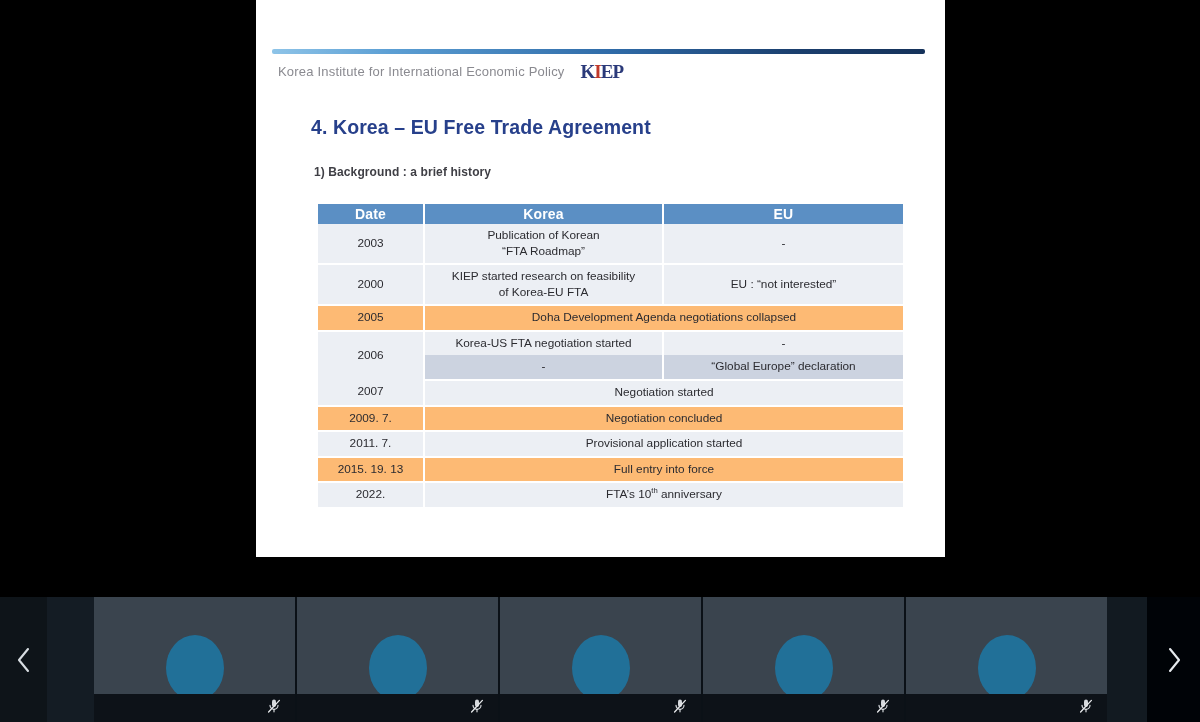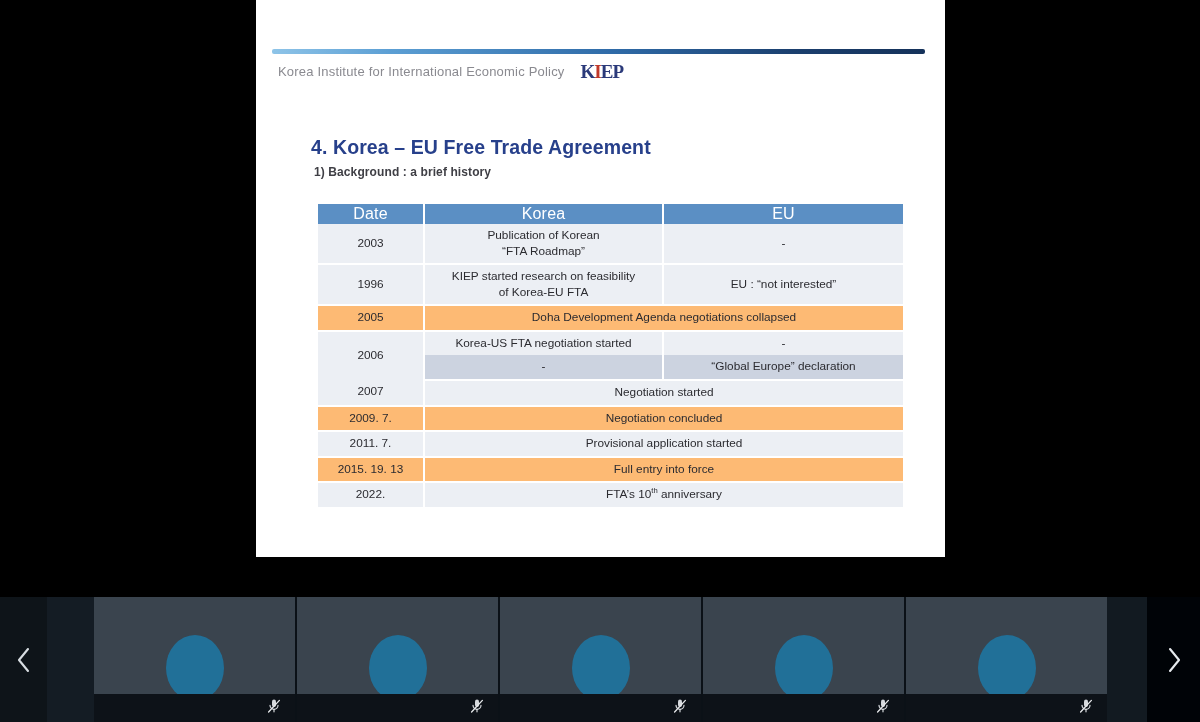--- a/index.html
+++ b/index.html
@@ -41,21 +41,21 @@
     font-family: Liberation Serif, serif;
     position: relative; top: 2px; margin-left: 11px;
   }
   .kiep-mark .k { color: #2b3a7a; }
   .kiep-mark .i { color: #c0392b; }
   .kiep-mark .e { color: #2b3a7a; }
   .kiep-mark .p { color: #2b3a7a; }
 
   
   .slide-title {
-    position: absolute; left: 55px; top: 136px;
+    position: absolute; left: 55px; top: 116px;
     font-size: 19.5px; font-weight: 700; color: #27408b;
     letter-spacing: .1px; white-space: nowrap;
   }
   .slide-subtitle {
     position: absolute; left: 58px; top: 165px;
     font-size: 12px; font-weight: 700; color: #3f3f45;
     letter-spacing: .1px; white-space: nowrap;
   }
 
   
@@ -63,21 +63,21 @@
     position: absolute; left: 62px; top: 204px;
     width: 585px; border-collapse: collapse;
     table-layout: fixed;
   }
   #history-table col.c-date { width: 106px; }
   #history-table col.c-korea { width: 239px; }
   #history-table col.c-eu    { width: 240px; }
 
   #history-table th {
     background: #5b8fc4; color: #ffffff;
-    font-size: 16px; font-weight: 400;
+    font-size: 14px; font-weight: 700;
     height: 20px; text-align: center;
     border-right: 2px solid #ffffff;
     letter-spacing: .2px;
   }
   #history-table th:last-child { border-right: none; }
 
   #history-table td {
     font-size: 11.8px; color: #2b2b30; text-align: center;
     padding: 4px 5px; line-height: 1.32;
     border-right: 2px solid #ffffff;
@@ -171,21 +171,21 @@
           <tr class="band-a rowline">
             <td>2003</td>
             <td>
               <span>Publication of Korean</span><br>
               <span>“FTA Roadmap”</span>
             </td>
             <td class="dash">-</td>
           </tr>
 
           <tr class="band-a rowline">
-            <td>1996</td>
+            <td>2000</td>
             <td>
               <span>KIEP started research on feasibility</span><br>
               <span>of Korea-EU FTA</span>
             </td>
             <td>EU : “not interested”</td>
           </tr>
 
           <tr class="band-b rowline">
             <td>2005</td>
             <td colspan="2">Doha Development Agenda negotiations collapsed</td>

